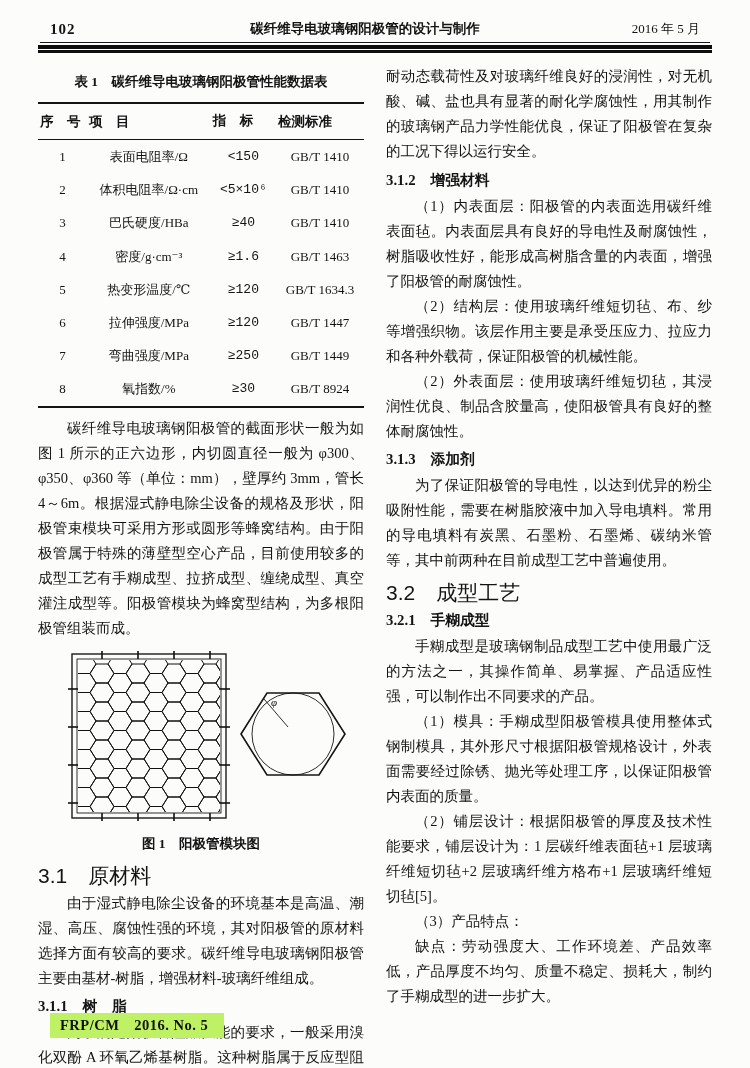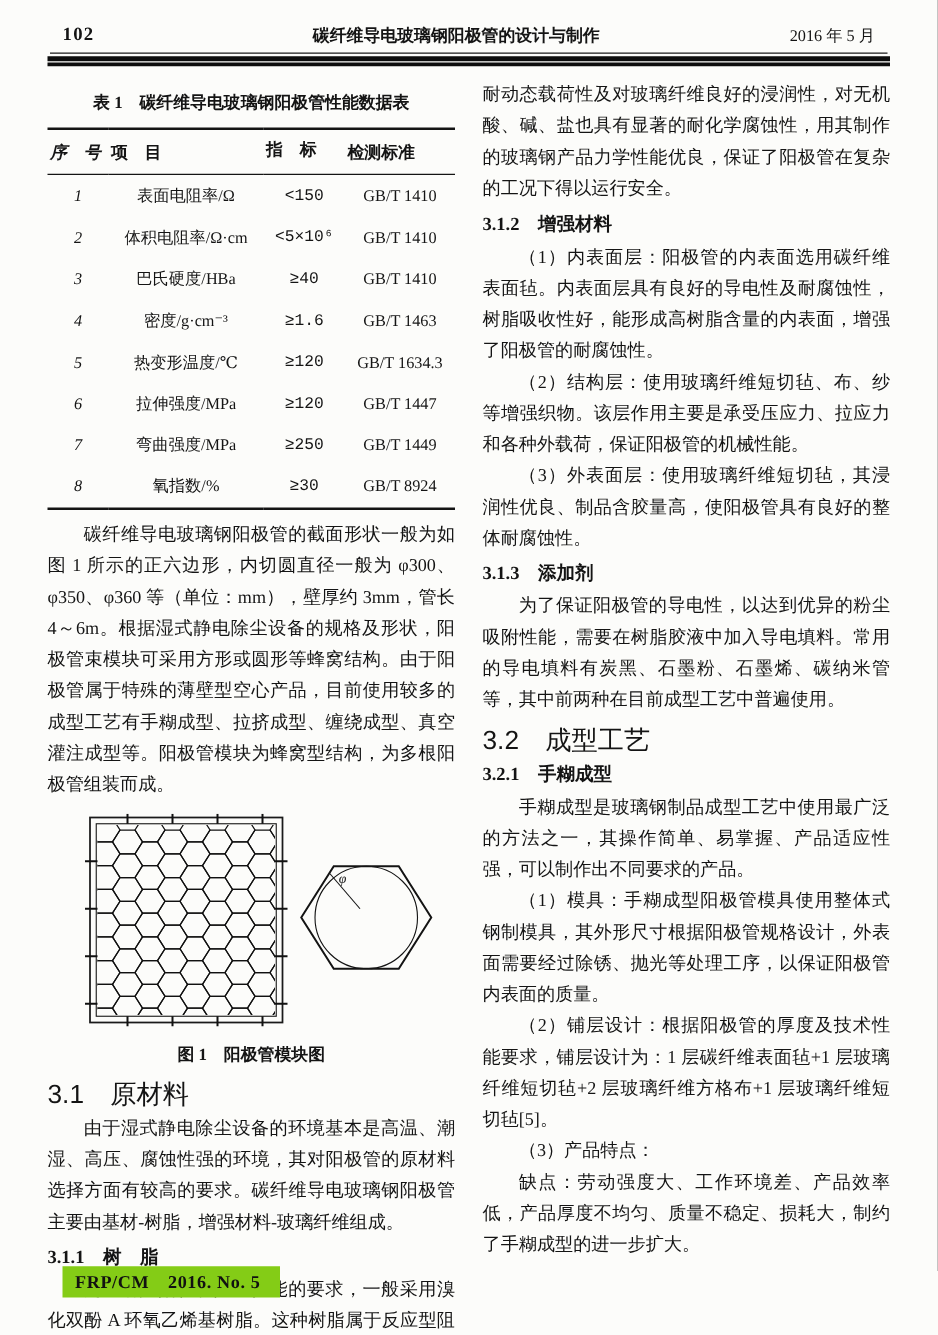--- a/index.html
+++ b/index.html
@@ -9,21 +9,21 @@
     width:750px; height:1068px;
     margin:0 auto;
     background:#fcfcfa;
     color:#141414;
     font-family:"Liberation Serif","DejaVu Serif",serif;
     padding:20px 38px 0 38px;
     overflow:hidden;
   }
   
   .header {
-    display:flex; align-items:flex-start;
+    display:flex; align-items:center;
     font-size:13.5px; font-weight:bold;
     padding:0 12px 4px 12px;
   }
   .page-num { width:90px; font-size:15px; letter-spacing:1px; }
   .run-title { flex:1; text-align:center; font-size:13.5px; }
   .issue-date { width:110px; text-align:right; font-weight:normal; font-size:13px; }
   .rule-thin { height:1px; background:#1a1a1a; margin:0 2px; }
   .rule-band { height:4px; background:#0d0d0d; margin:2px 0 0 0; }
   .rule-band2 { height:3px; background:#0d0d0d; margin:1px 0 0 0; }
 
@@ -59,38 +59,38 @@
     font-size:13px;
     border-top:2px solid #141414;
     border-bottom:2px solid #141414;
     margin-bottom:8px;
   }
   table.props th {
     border-bottom:1.2px solid #141414;
     font-weight:bold; padding:5px 2px; font-size:13.5px;
   }
   table.props td { padding:4.1px 2px; text-align:center; }
-  table.props .c0 { width:15%;font-style:italic; } table.props .c1 { width:38%; }
+  table.props .c0 { width:15%; } table.props .c1 { width:38%; }
   table.props .c2 { width:20%;font-family:Liberation Mono, monospace; } table.props .c3 { width:27%; }
 
   
   figure.fig { margin:10px 0 4px 0; }
   figure.fig svg { display:block; }
   figcaption {
     text-align:center; font-weight:bold; font-size:13.5px;
     margin-top:8px;
   }
 
   
   .footer {
     position:absolute; left:50px; bottom:30px;
   }
   .footer-badge {
     display:inline-block;
-    background:#84cc16;
+    background:#bef264;
     color:#111;
     font-family:"Liberation Serif","DejaVu Serif",serif;
     font-weight:bold; font-size:14.5px;
     padding:3px 16px 3px 10px;
     letter-spacing:0.5px;
   }
 </style>
 </head>
 <body>
 
@@ -303,21 +303,21 @@
       <h4 class="subsub">3.1.1　树　脂</h4>
       <p class="indent">为了满足阳极管阻燃性能的要求，一般采用溴化双酚 A 环氧乙烯基树脂。这种树脂属于反应型阻燃环氧乙烯基酯树脂，采用甲基丙烯酸与双酚 A 环氧树脂通过反应合成，具有优异的长期耐热性、高</p>
     </div>
 
     <div class="col">
       <p class="noindent">耐动态载荷性及对玻璃纤维良好的浸润性，对无机酸、碱、盐也具有显著的耐化学腐蚀性，用其制作的玻璃钢产品力学性能优良，保证了阳极管在复杂的工况下得以运行安全。</p>
 
       <h4 class="subsub">3.1.2　增强材料</h4>
       <p class="indent">（1）内表面层：阳极管的内表面选用碳纤维表面毡。内表面层具有良好的导电性及耐腐蚀性，树脂吸收性好，能形成高树脂含量的内表面，增强了阳极管的耐腐蚀性。</p>
       <p class="indent">（2）结构层：使用玻璃纤维短切毡、布、纱等增强织物。该层作用主要是承受压应力、拉应力和各种外载荷，保证阳极管的机械性能。</p>
-      <p class="indent">（3）外表面层：使用玻璃纤维短切毡，其浸润性优良、制品含胶量高，使阳极管具有良好的整体耐腐蚀性。</p>
+      <p class="indent">（2）外表面层：使用玻璃纤维短切毡，其浸润性优良、制品含胶量高，使阳极管具有良好的整体耐腐蚀性。</p>
 
       <h4 class="subsub">3.1.3　添加剂</h4>
       <p class="indent">为了保证阳极管的导电性，以达到优异的粉尘吸附性能，需要在树脂胶液中加入导电填料。常用的导电填料有炭黑、石墨粉、石墨烯、碳纳米管等，其中前两种在目前成型工艺中普遍使用。</p>
 
       <h3 class="sub">3.2　成型工艺</h3>
       <h4 class="subsub">3.2.1　手糊成型</h4>
       <p class="indent">手糊成型是玻璃钢制品成型工艺中使用最广泛的方法之一，其操作简单、易掌握、产品适应性强，可以制作出不同要求的产品。</p>
       <p class="indent">（1）模具：手糊成型阳极管模具使用整体式钢制模具，其外形尺寸根据阳极管规格设计，外表面需要经过除锈、抛光等处理工序，以保证阳极管内表面的质量。</p>
       <p class="indent">（2）铺层设计：根据阳极管的厚度及技术性能要求，铺层设计为：1 层碳纤维表面毡+1 层玻璃纤维短切毡+2 层玻璃纤维方格布+1 层玻璃纤维短切毡[5]。</p>
       <p class="indent">（3）产品特点：</p>

